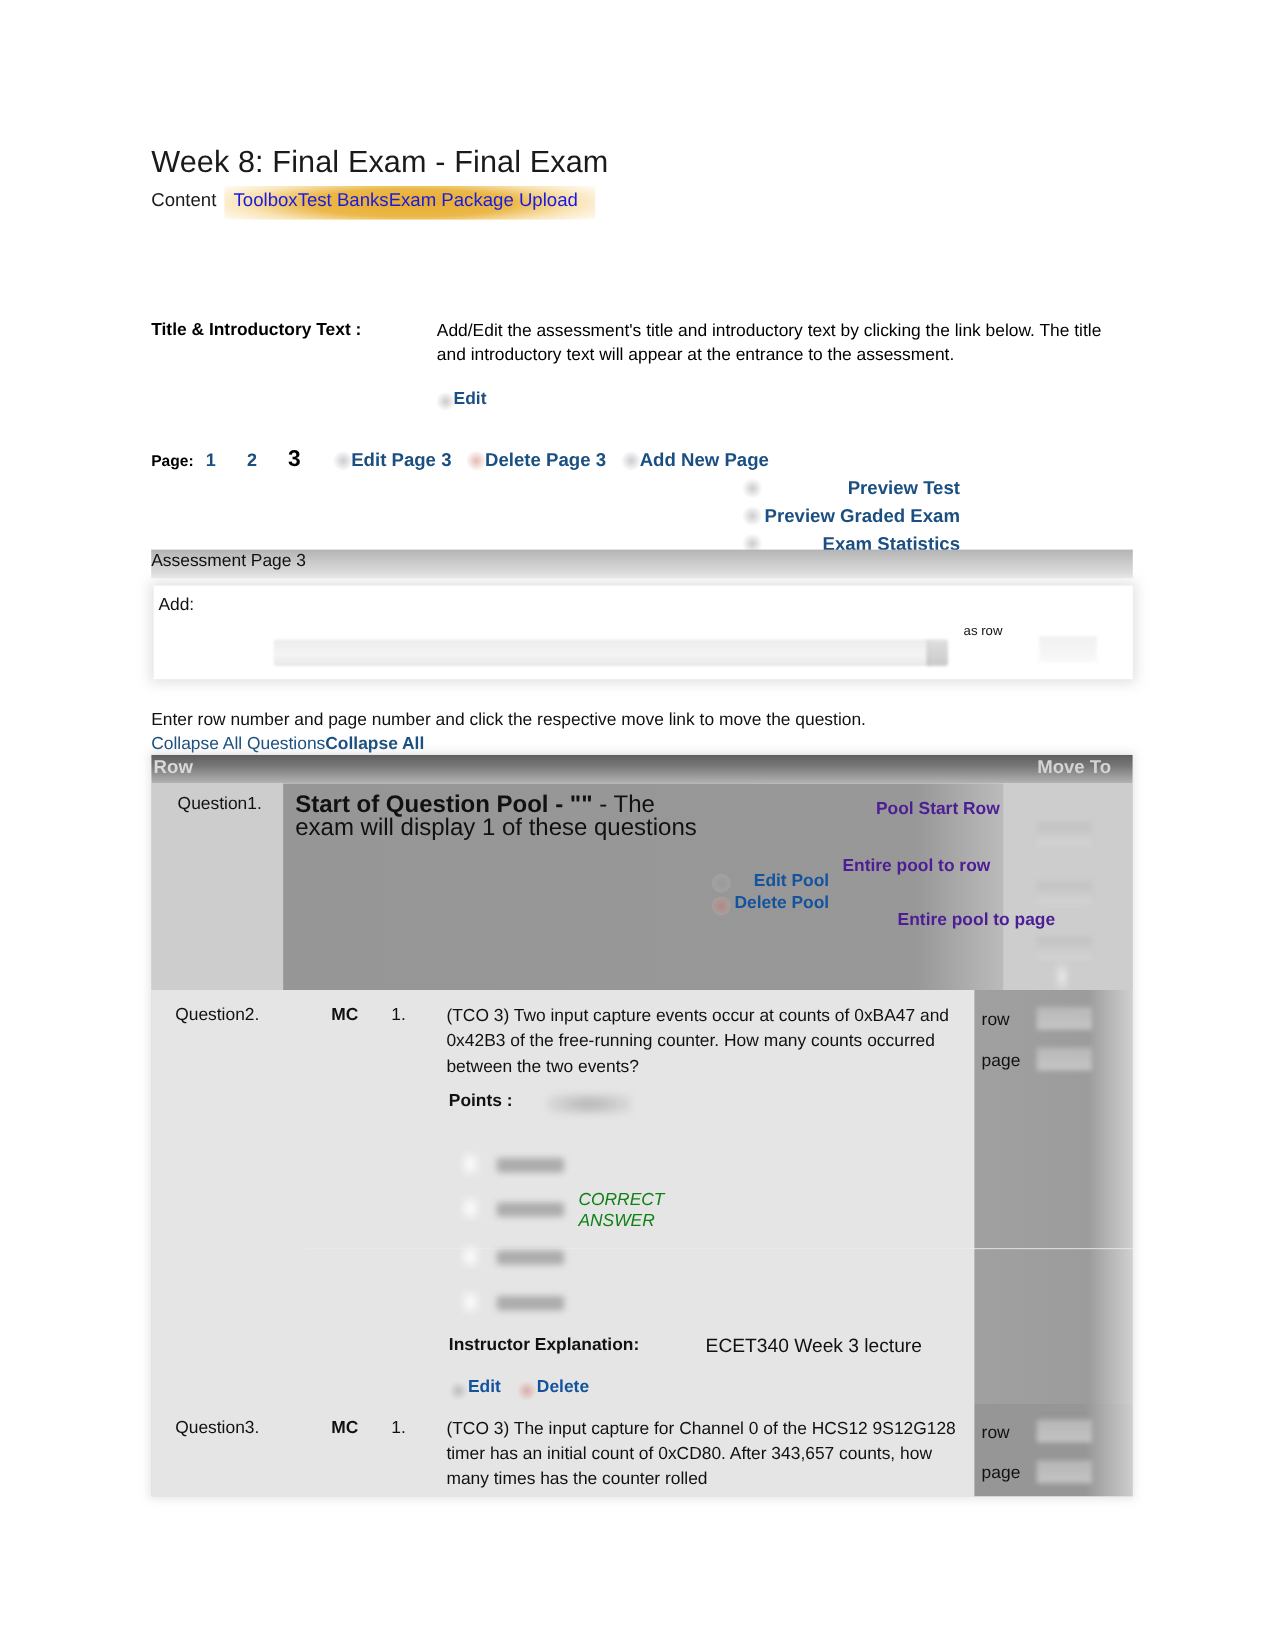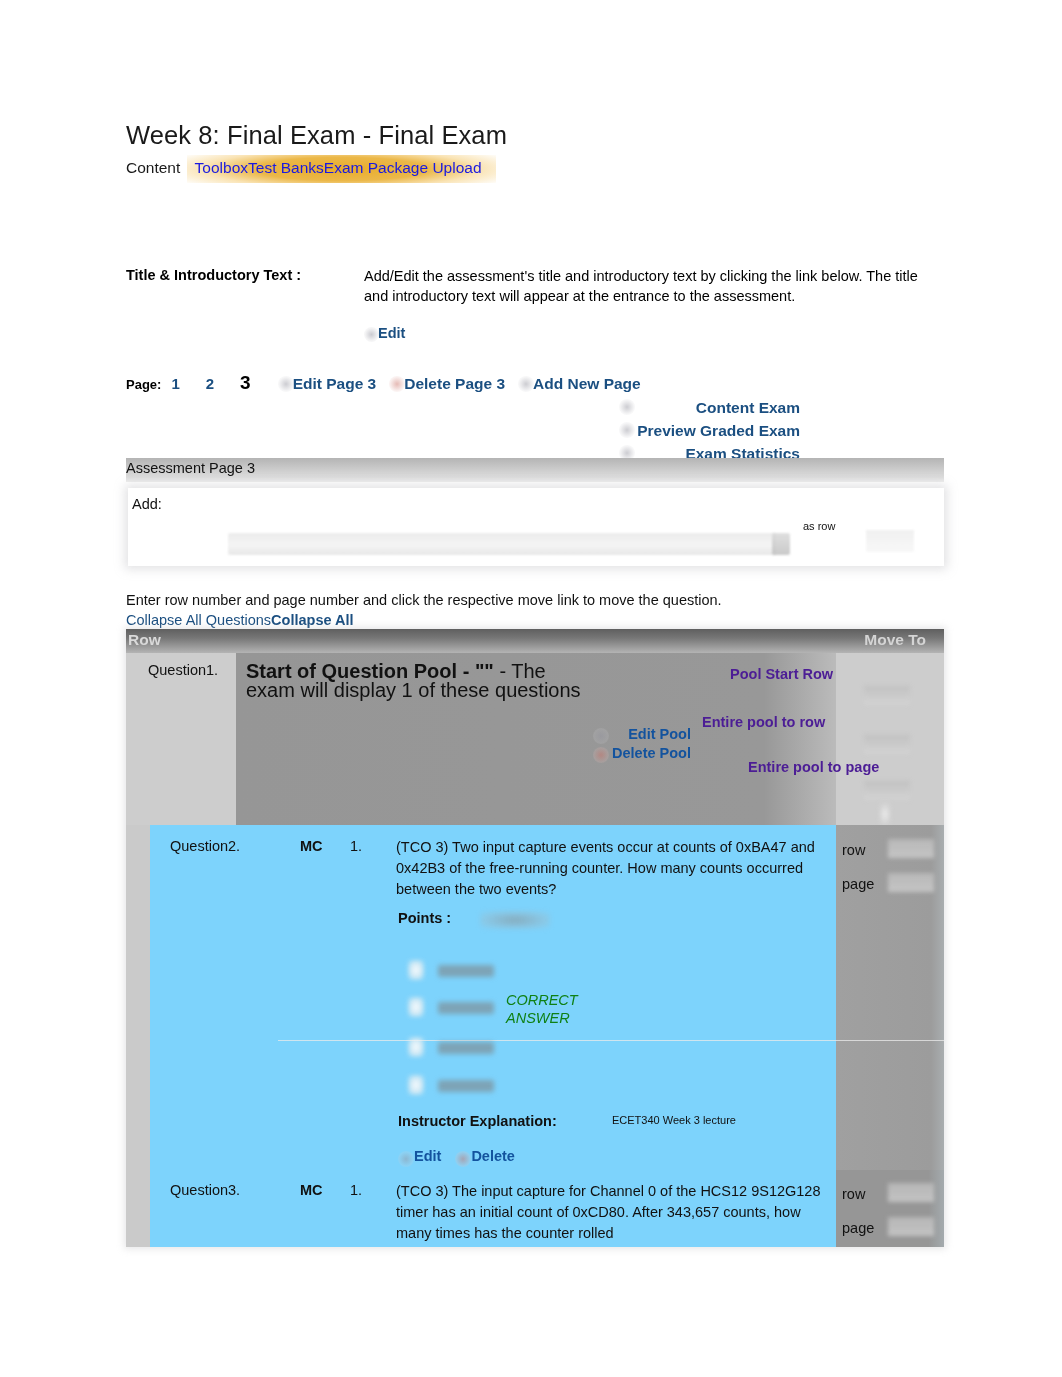--- a/index.html
+++ b/index.html
@@ -359,22 +359,21 @@
     font-size: 14.5px;
     color: #4c1d95;
     white-space: nowrap;
   }
 
   
   .row-q {
     position: absolute;
     left: 0;
     width: 818px;
-    background: #7dd3fc;
-    margin-left: 24px;
+    background: #e5e5e5;
   }
   .row-q2 { top: 172px; height: 345px; }
   .row-q3 { top: 517px; height: 77px; }
   .qr-shade {
     position: absolute;
     left: 686px; top: 0; bottom: 0;
     width: 132px;
     background: linear-gradient(to right, rgba(160,160,160,1) 0%, rgba(156,156,156,1) 72%, rgba(205,205,205,0.85) 100%);
   }
   .qr-shade.dark2 {
@@ -442,21 +441,21 @@
     background: rgba(235,235,235,0.75);
   }
   .expl-label {
     position: absolute;
     font-weight: bold;
     font-size: 14.5px;
     color: #111;
   }
   .expl-text {
     position: absolute;
-    font-size: 11px;
+    font-size: 16px;
     color: #111;
   }
   .q-actions {
     position: absolute;
   }
   .q-actions a {
     color: #13539e;
     font-weight: bold;
     font-size: 14.5px;
     text-decoration: none;
@@ -506,21 +505,21 @@
   <a href="#" class="intro-edit">
     <span class="btn-blob"></span>
     <span>Edit</span>
   </a>
 
   <div class="pagenav">
     <span class="pn-label">Page:</span><a href="#" class="pn-num">1</a><a href="#" class="pn-num">2</a><span class="pn-cur">3</span><a href="#" class="pn-act"><span class="blob"></span><span>Edit Page 3</span></a><a href="#" class="pn-act"><span class="blob red"></span><span>Delete Page 3</span></a><a href="#" class="pn-act"><span class="blob"></span><span>Add New Page</span></a>
   </div>
 
   <div class="rightnav">
-    <a href="#"><span class="blob"></span><span>Content Exam</span></a>
+    <a href="#"><span class="blob"></span><span>Preview Test</span></a>
     <a href="#"><span class="blob"></span><span>Preview Graded Exam</span></a>
     <a href="#"><span class="blob"></span><span>Exam Statistics</span></a>
   </div>
 
   <div class="ap-bar">
     <span class="ap-text">Assessment Page 3</span>
   </div>
 
   <div class="addpanel"></div>
   <div class="add-label">Add:</div>

